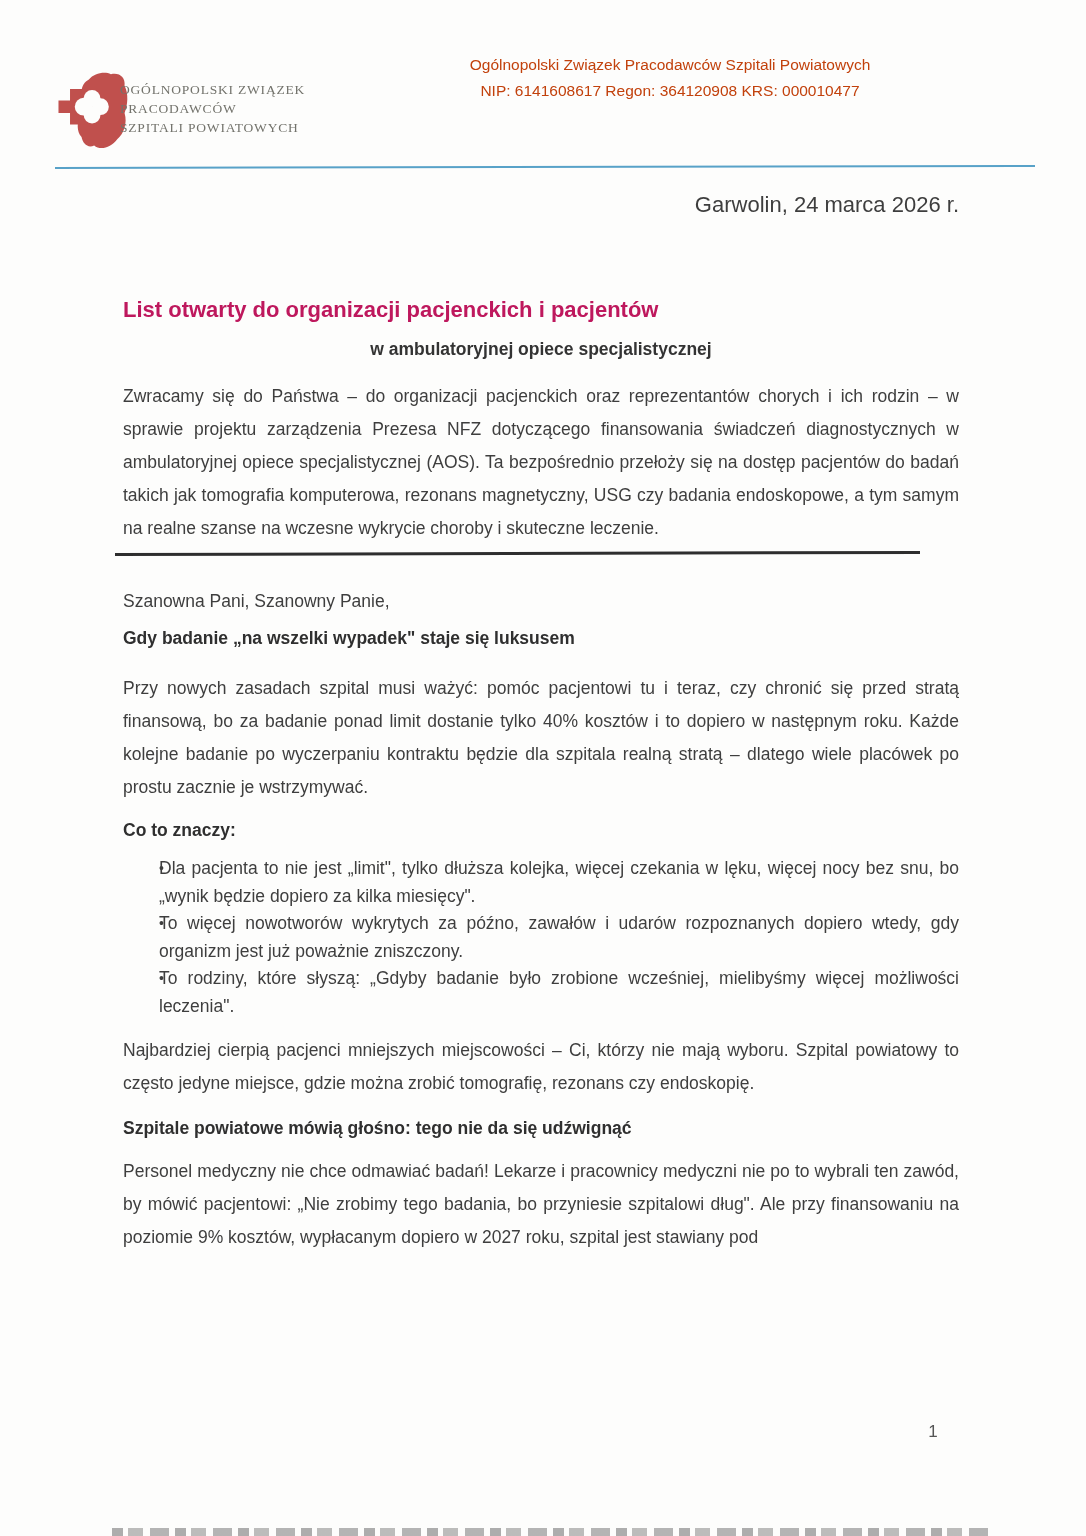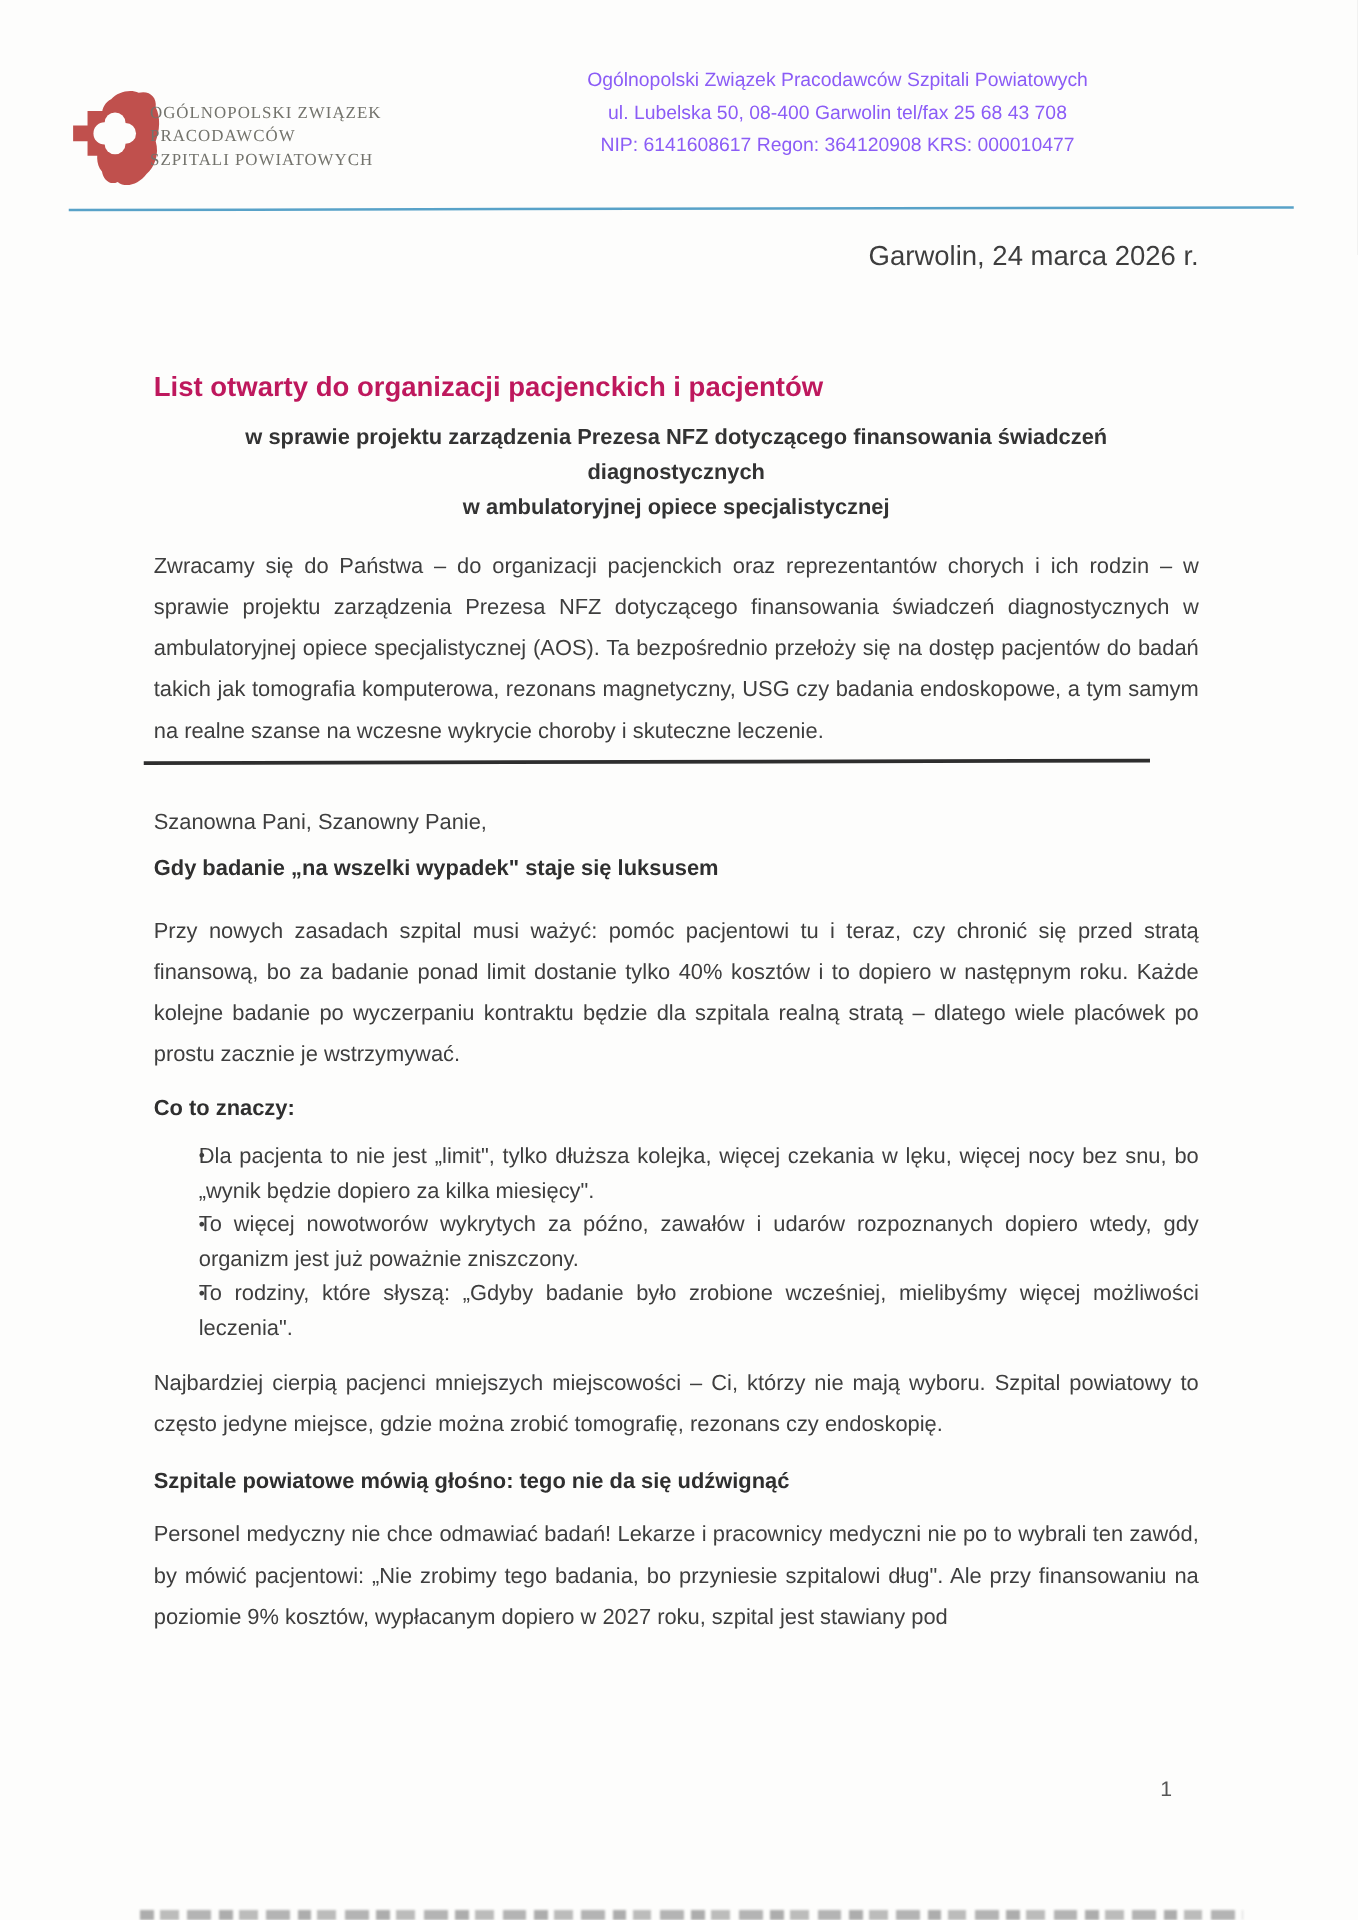--- a/index.html
+++ b/index.html
@@ -20,21 +20,21 @@
   .logo { position: absolute; left: 48px; top: 70px; width: 86px; height: 86px; }
   .org-name {
     position: absolute; left: 120px; top: 80px;
     font-family: "Liberation Serif", "DejaVu Serif", serif;
     font-size: 13.5px; line-height: 19px; letter-spacing: 0.8px;
     color: #73736c;
   }
   .contact {
     position: absolute; left: 400px; top: 52px; width: 540px;
     text-align: center;
-    color: #8b5cf6;
+    color: #c2410c;
     font-size: 15.5px; line-height: 26px;
   }
   .blue-rule {
     position: absolute; left: 55px; top: 166px; width: 980px; height: 2px;
     background: #58a2c8;
     transform: rotate(-0.12deg);
   }
 
   
   .dateline {
@@ -124,33 +124,31 @@
     </svg>
 
     <div class="org-name">
       <div>OGÓLNOPOLSKI ZWIĄZEK</div>
       <div>PRACODAWCÓW</div>
       <div>SZPITALI POWIATOWYCH</div>
     </div>
 
     <div class="contact">
       <div>Ogólnopolski Związek Pracodawców Szpitali Powiatowych</div>
-      <div>ul. Lubelska 50, 08-400 Garwolin tel/fax 25 68 43 708</div>
       <div>NIP: 6141608617 Regon: 364120908 KRS: 000010477</div>
     </div>
 
     <div class="blue-rule"></div>
   </div>
 
   <div class="dateline">Garwolin, 24 marca 2026 r.</div>
 
   <div class="column">
 
     <div class="title">List otwarty do organizacji pacjenckich i pacjentów</div>
-    <div class="subtitle">w sprawie projektu zarządzenia Prezesa NFZ dotyczącego finansowania świadczeń diagnostycznych</div>
     <div class="subtitle">w ambulatoryjnej opiece specjalistycznej</div>
 
     <p class="para p-intro">Zwracamy się do Państwa – do organizacji pacjenckich oraz reprezentantów chorych i ich rodzin – w sprawie projektu zarządzenia Prezesa NFZ dotyczącego finansowania świadczeń diagnostycznych w ambulatoryjnej opiece specjalistycznej (AOS). Ta bezpośrednio przełoży się na dostęp pacjentów do badań takich jak tomografia komputerowa, rezonans magnetyczny, USG czy badania endoskopowe, a tym samym na realne szanse na wczesne wykrycie choroby i skuteczne leczenie.</p>
 
     <div class="black-rule"></div>
 
     <div class="salutation">Szanowna Pani, Szanowny Panie,</div>
 
 
     <div class="sec-heading h-luxury">Gdy badanie „na wszelki wypadek" staje się luksusem</div>

